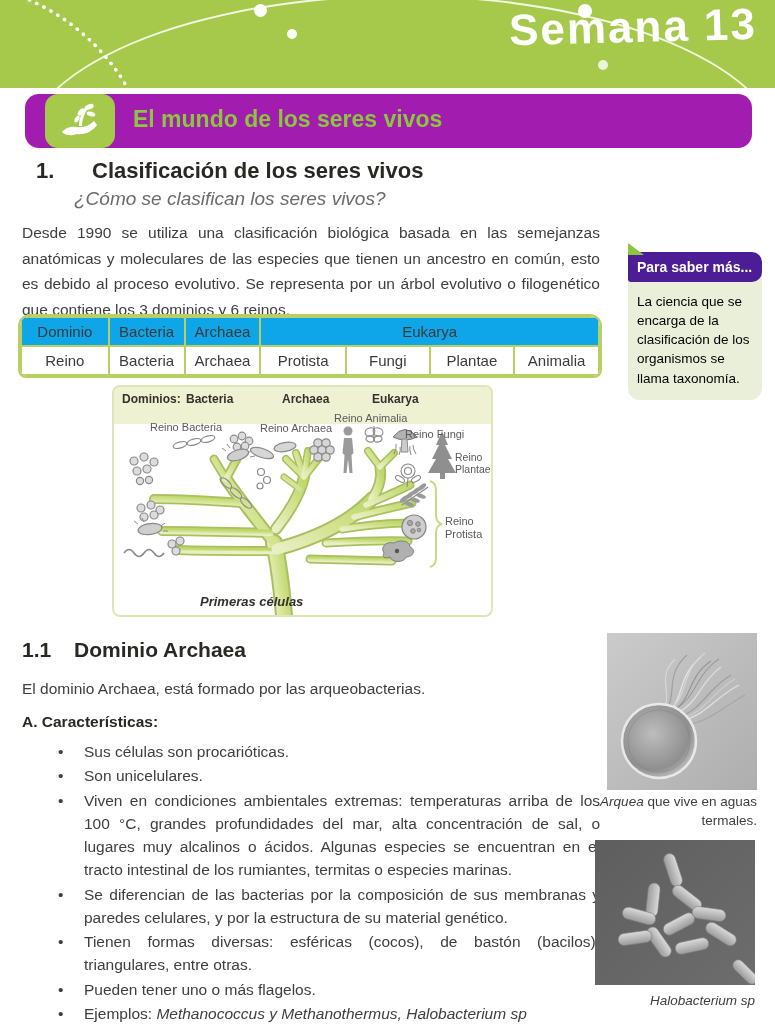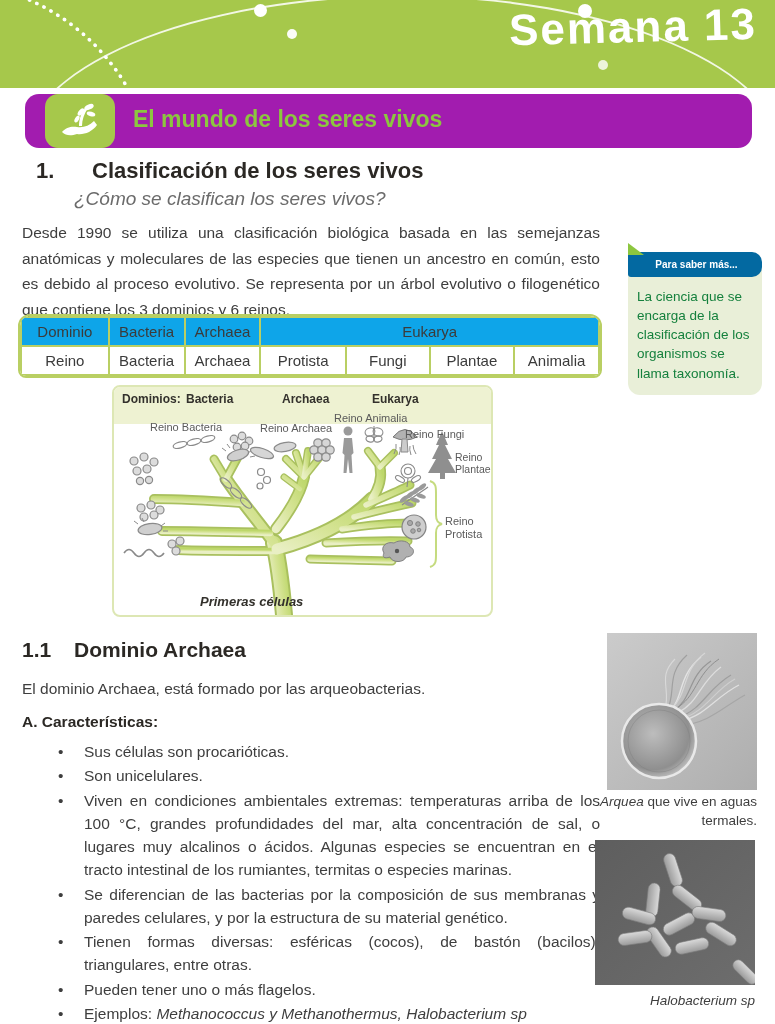--- a/index.html
+++ b/index.html
@@ -31,23 +31,23 @@
   .h1row .num{display:inline-block;width:56px;}
   .subtitle{position:absolute;left:74px;top:188px;font-size:19px;font-style:italic;color:#6b6b6b;}
   .intro{position:absolute;left:22px;top:220px;width:578px;font-size:15.5px;line-height:1.66;
          text-align:justify;color:#3e3e3e;}
 
   
   .saber{position:absolute;left:628px;top:252px;width:134px;background:#e9efd8;border-radius:12px;
          padding-bottom:10px;}
   .saber-tail{position:absolute;left:0;top:-9px;width:0;height:0;
               border-left:16px solid #8cc63f;border-top:12px solid transparent;}
-  .saber-head{background:#0369a1;color:#ffffff;font-weight:bold;font-size:10px;
-              padding:7px 6px 7px 9px;border-radius:3px 10px 10px 3px;text-align:center;}
-  .saber-body{padding:10px 3px 2px 9px;font-size:13.5px;line-height:1.42;color:#15803d;}
+  .saber-head{background:#4c1d95;color:#ffffff;font-weight:bold;font-size:14px;
+              padding:7px 6px 7px 9px;border-radius:3px 10px 10px 3px;}
+  .saber-body{padding:10px 3px 2px 9px;font-size:13.5px;line-height:1.42;color:#000000;}
 
   
   .dtable{position:absolute;left:18px;top:314px;width:580px;border:2px solid #b9cf63;
           border-radius:12px 12px 8px 8px;overflow:hidden;}
   .dtable table{border-collapse:collapse;width:100%;}
   .dtable td{border:2px solid #b9cf63;text-align:center;font-size:15px;color:#3b3b3b;
              height:25px;padding:1px 0;}
   .dtable tr.hrow td{background:#0ea5e9;}
 
   

